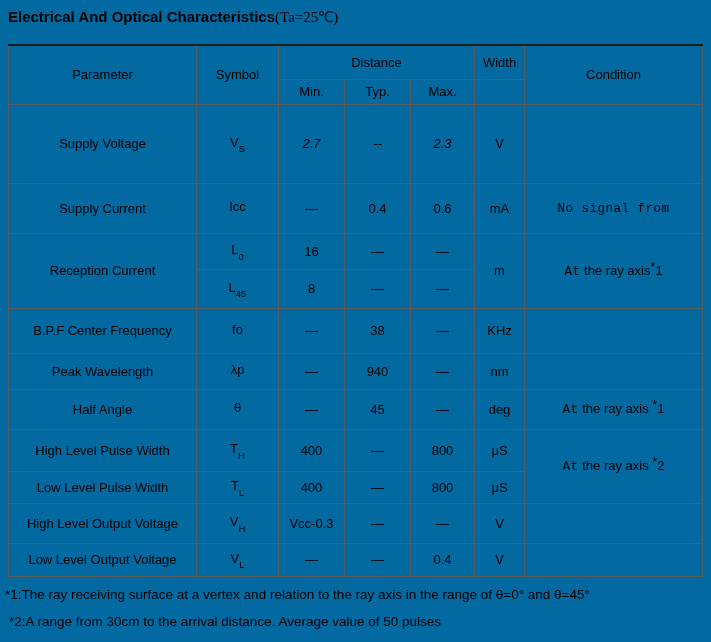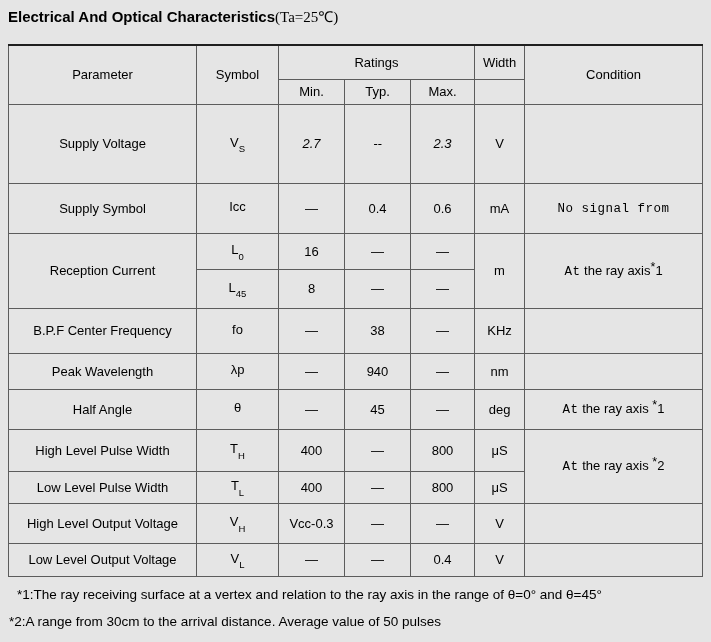--- a/index.html
+++ b/index.html
@@ -1,34 +1,34 @@
 <!DOCTYPE html>
 <html><head>
 <meta charset="utf-8">
 <style>
   html,body{margin:0;padding:0;background:#fff;width:711px;height:642px;overflow:hidden;
     font-family:"Liberation Sans",sans-serif;color:#000;}
-  .page{position:relative;width:711px;height:642px;background:#e5e5e5;}
+  .page{position:relative;width:711px;height:642px;background:#0369a1;}
   .title{position:absolute;left:8px;top:6px;font-size:15px;white-space:nowrap;}
   .title .main{font-weight:bold;font-family:"Liberation Sans",sans-serif;}
   .title .paren{font-weight:normal;font-family:"Liberation Serif",serif;font-size:15px;}
   table.spec{position:absolute;left:8px;top:44px;width:695px;border-collapse:collapse;table-layout:fixed;
     border:1px solid #555;border-top:2px solid #1f1f1f;padding-left:41px;}
   table.spec td,table.spec th{border:1px solid #5c5c5c;font-size:13px;font-weight:normal;
     vertical-align:middle;padding:0;overflow:hidden;}
   th.hdr{font-weight:bold;font-size:13.5px;text-align:center;}
   td.param{text-align:center;padding-left:5px;}
   td.c{text-align:center;}
   td.lg{font-size:15.5px;font-style:italic;}
   sub.ss{font-size:9.5px;position:relative;bottom:-2px;}
   .mono{font-family:"Liberation Mono","DejaVu Sans Mono",monospace;font-size:12.5px;letter-spacing:0.5px;}
   .star{position:relative;top:-4px;font-size:12.5px;}
   .cond{font-size:13px;}
   .footnotes{position:absolute;left:5px;top:588px;font-size:13.5px;line-height:1.0;}
-  .fn1{margin:0 0 0 12px;}
+  .fn1{margin:0 0 0 0;}
   .fn2{margin:13px 0 16px 4px;}
 </style>
 </head>
 <body>
 
 <div class="page">
 
   <div class="title"><span class="main">Electrical And Optical Characteristics</span><span class="paren">(Ta=25℃)</span></div>
 
   <table class="spec">
@@ -39,21 +39,21 @@
         <col style="width:66px">
         <col style="width:64px">
         <col style="width:50px">
         <col>
     </colgroup>
 
     <tbody>
         <tr style="height:34px">
       <th class="hdr" rowspan="2">Parameter</th>
       <th class="hdr" rowspan="2">Symbol</th>
-      <th class="hdr" colspan="3">Ratings</th>
+      <th class="hdr" colspan="3">Distance</th>
       <th class="hdr">Width</th>
       <th class="hdr" rowspan="2">Condition</th>
     </tr>
     <tr style="height:25px">
       <th class="hdr">Min.</th>
       <th class="hdr">Typ.</th>
       <th class="hdr">Max.</th>
       <th></th>
     </tr>
 
@@ -61,21 +61,21 @@
       <td class="param">Supply Voltage</td>
       <td class="c"><span>V</span><sub class="ss">S</sub></td>
       <td class="c lg">2.7</td>
       <td class="c lg">--</td>
       <td class="c lg">2.3</td>
       <td class="c">V</td>
       <td class="c cond"></td>
     </tr>
 
     <tr style="height:50px">
-      <td class="param">Supply Symbol</td>
+      <td class="param">Supply Current</td>
       <td class="c"><span>Icc</span><sub class="ss"></sub></td>
       <td class="c">—</td>
       <td class="c">0.4</td>
       <td class="c">0.6</td>
       <td class="c">mA</td>
       <td class="c cond"><span class="mono">No signal from</span></td>
     </tr>
 
     <tr style="height:36px">
       <td class="param" rowspan="2">Reception Current</td>

